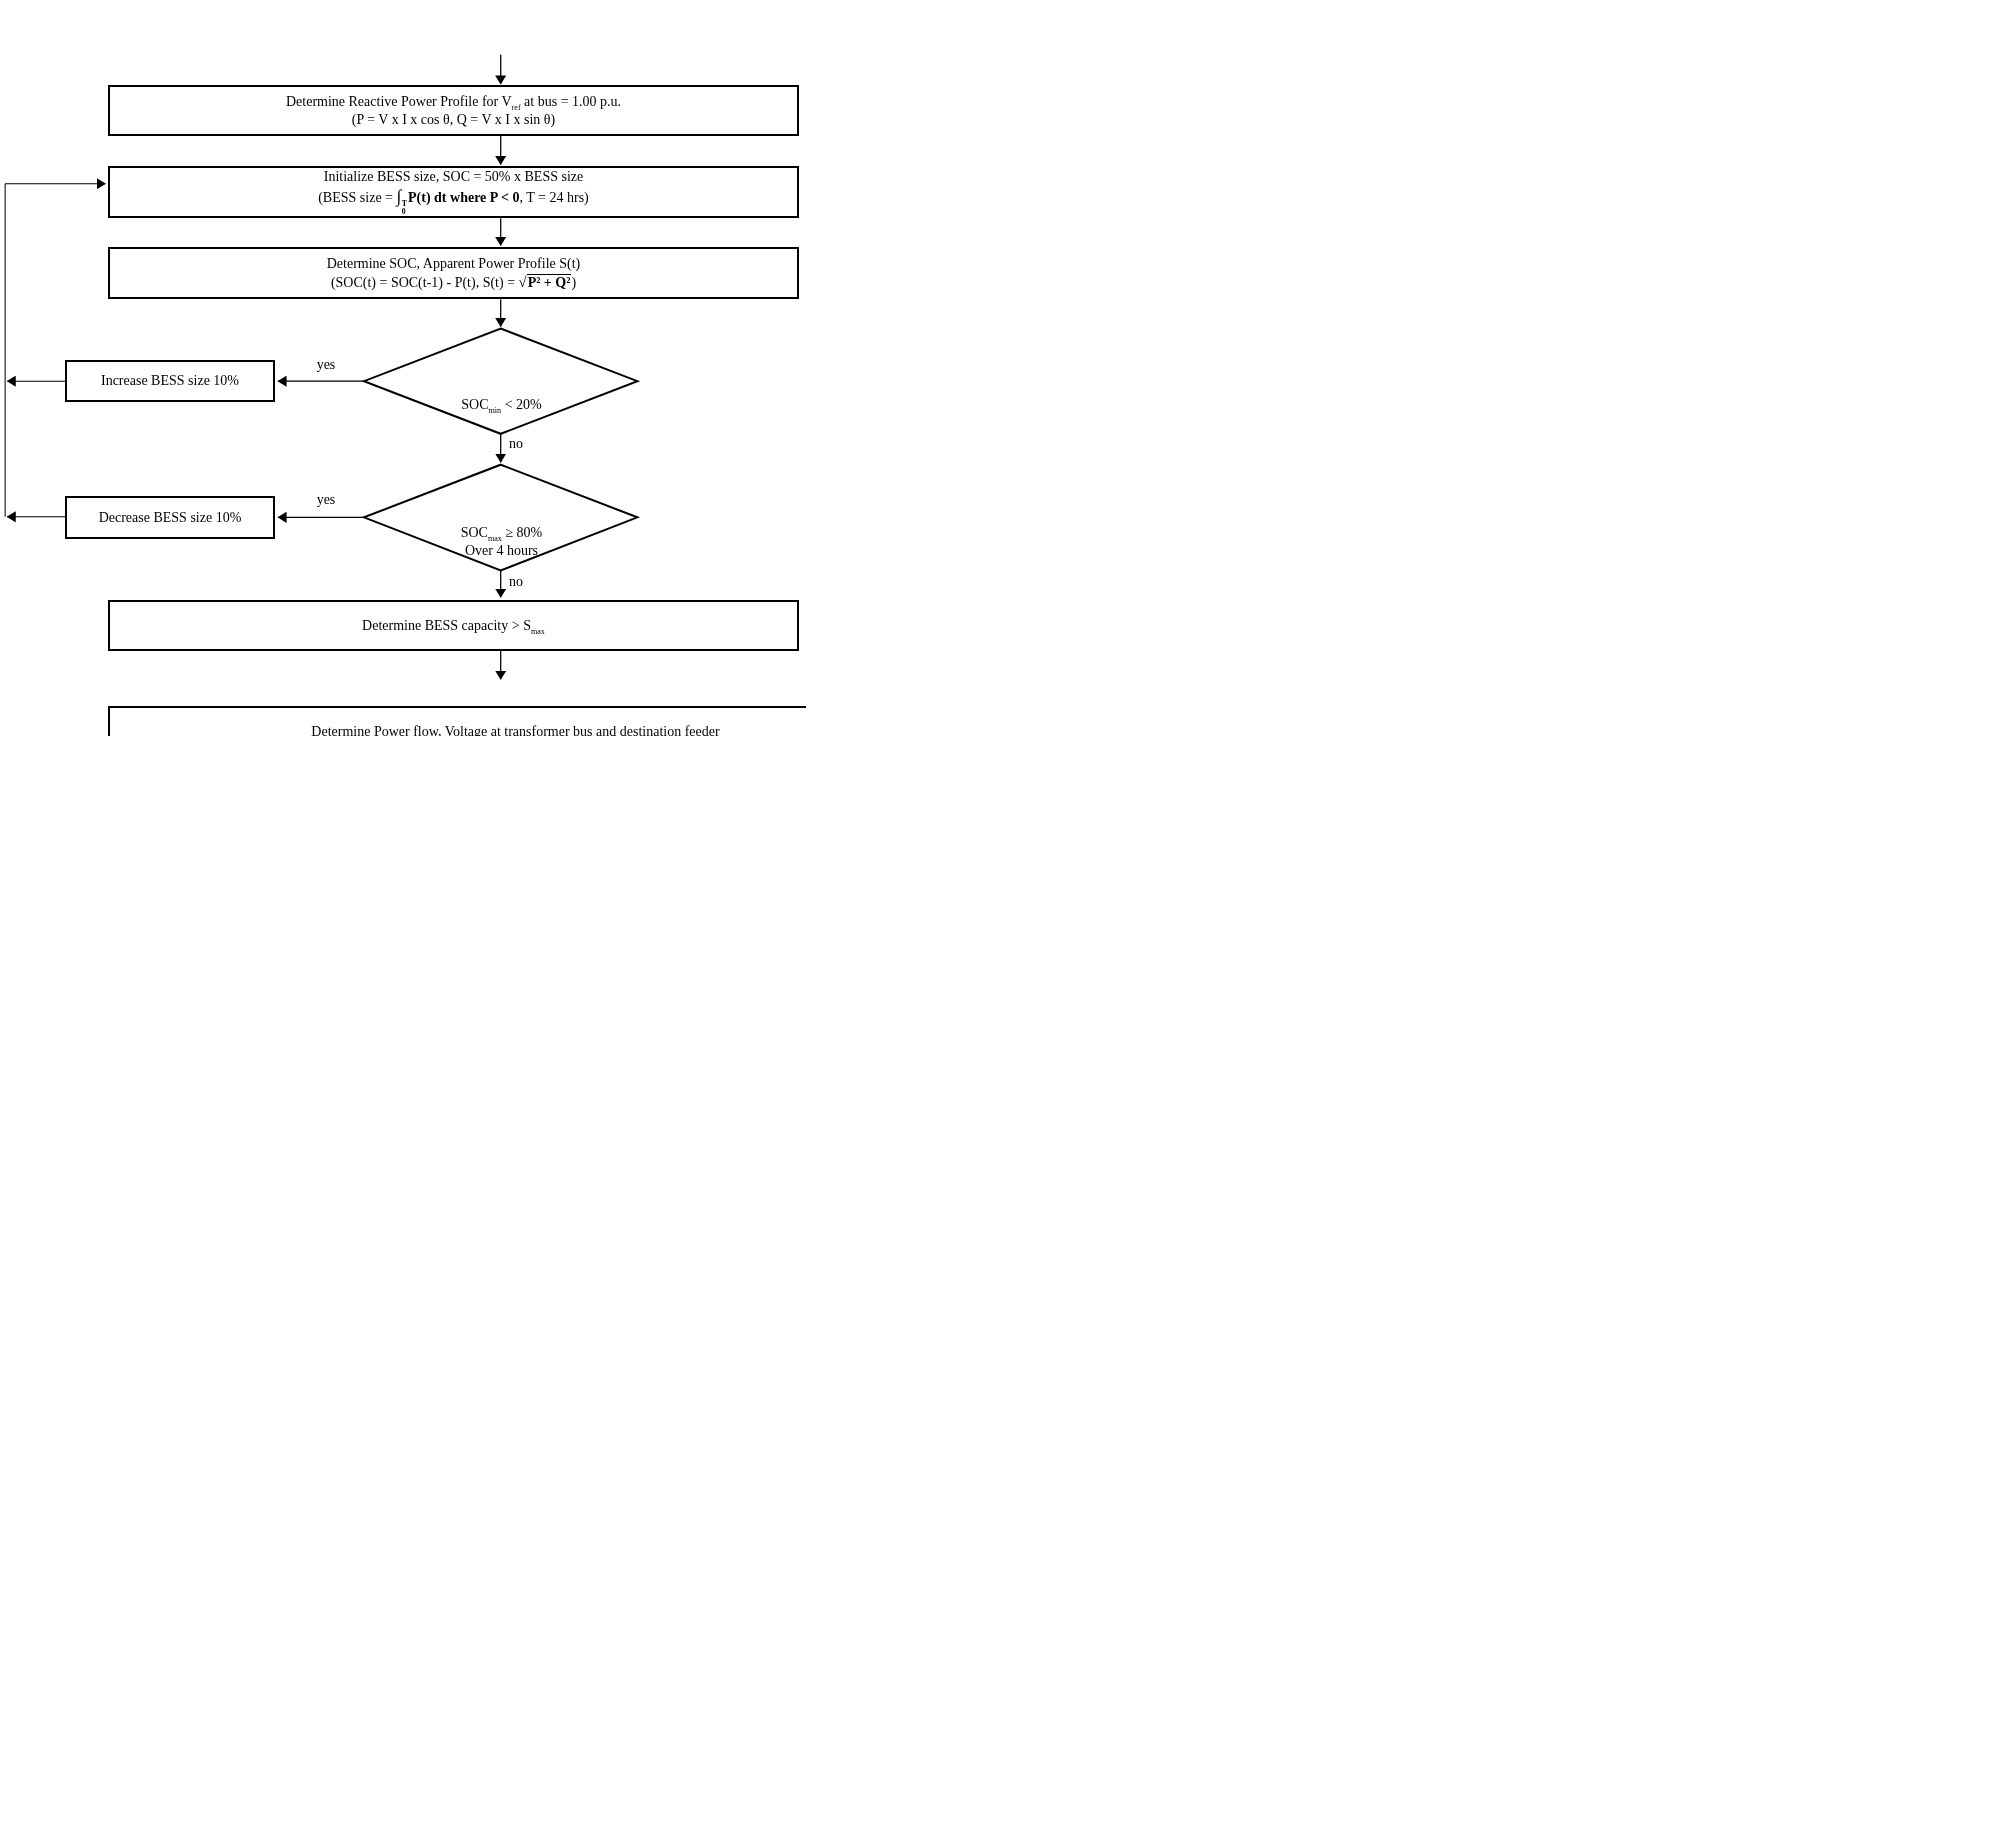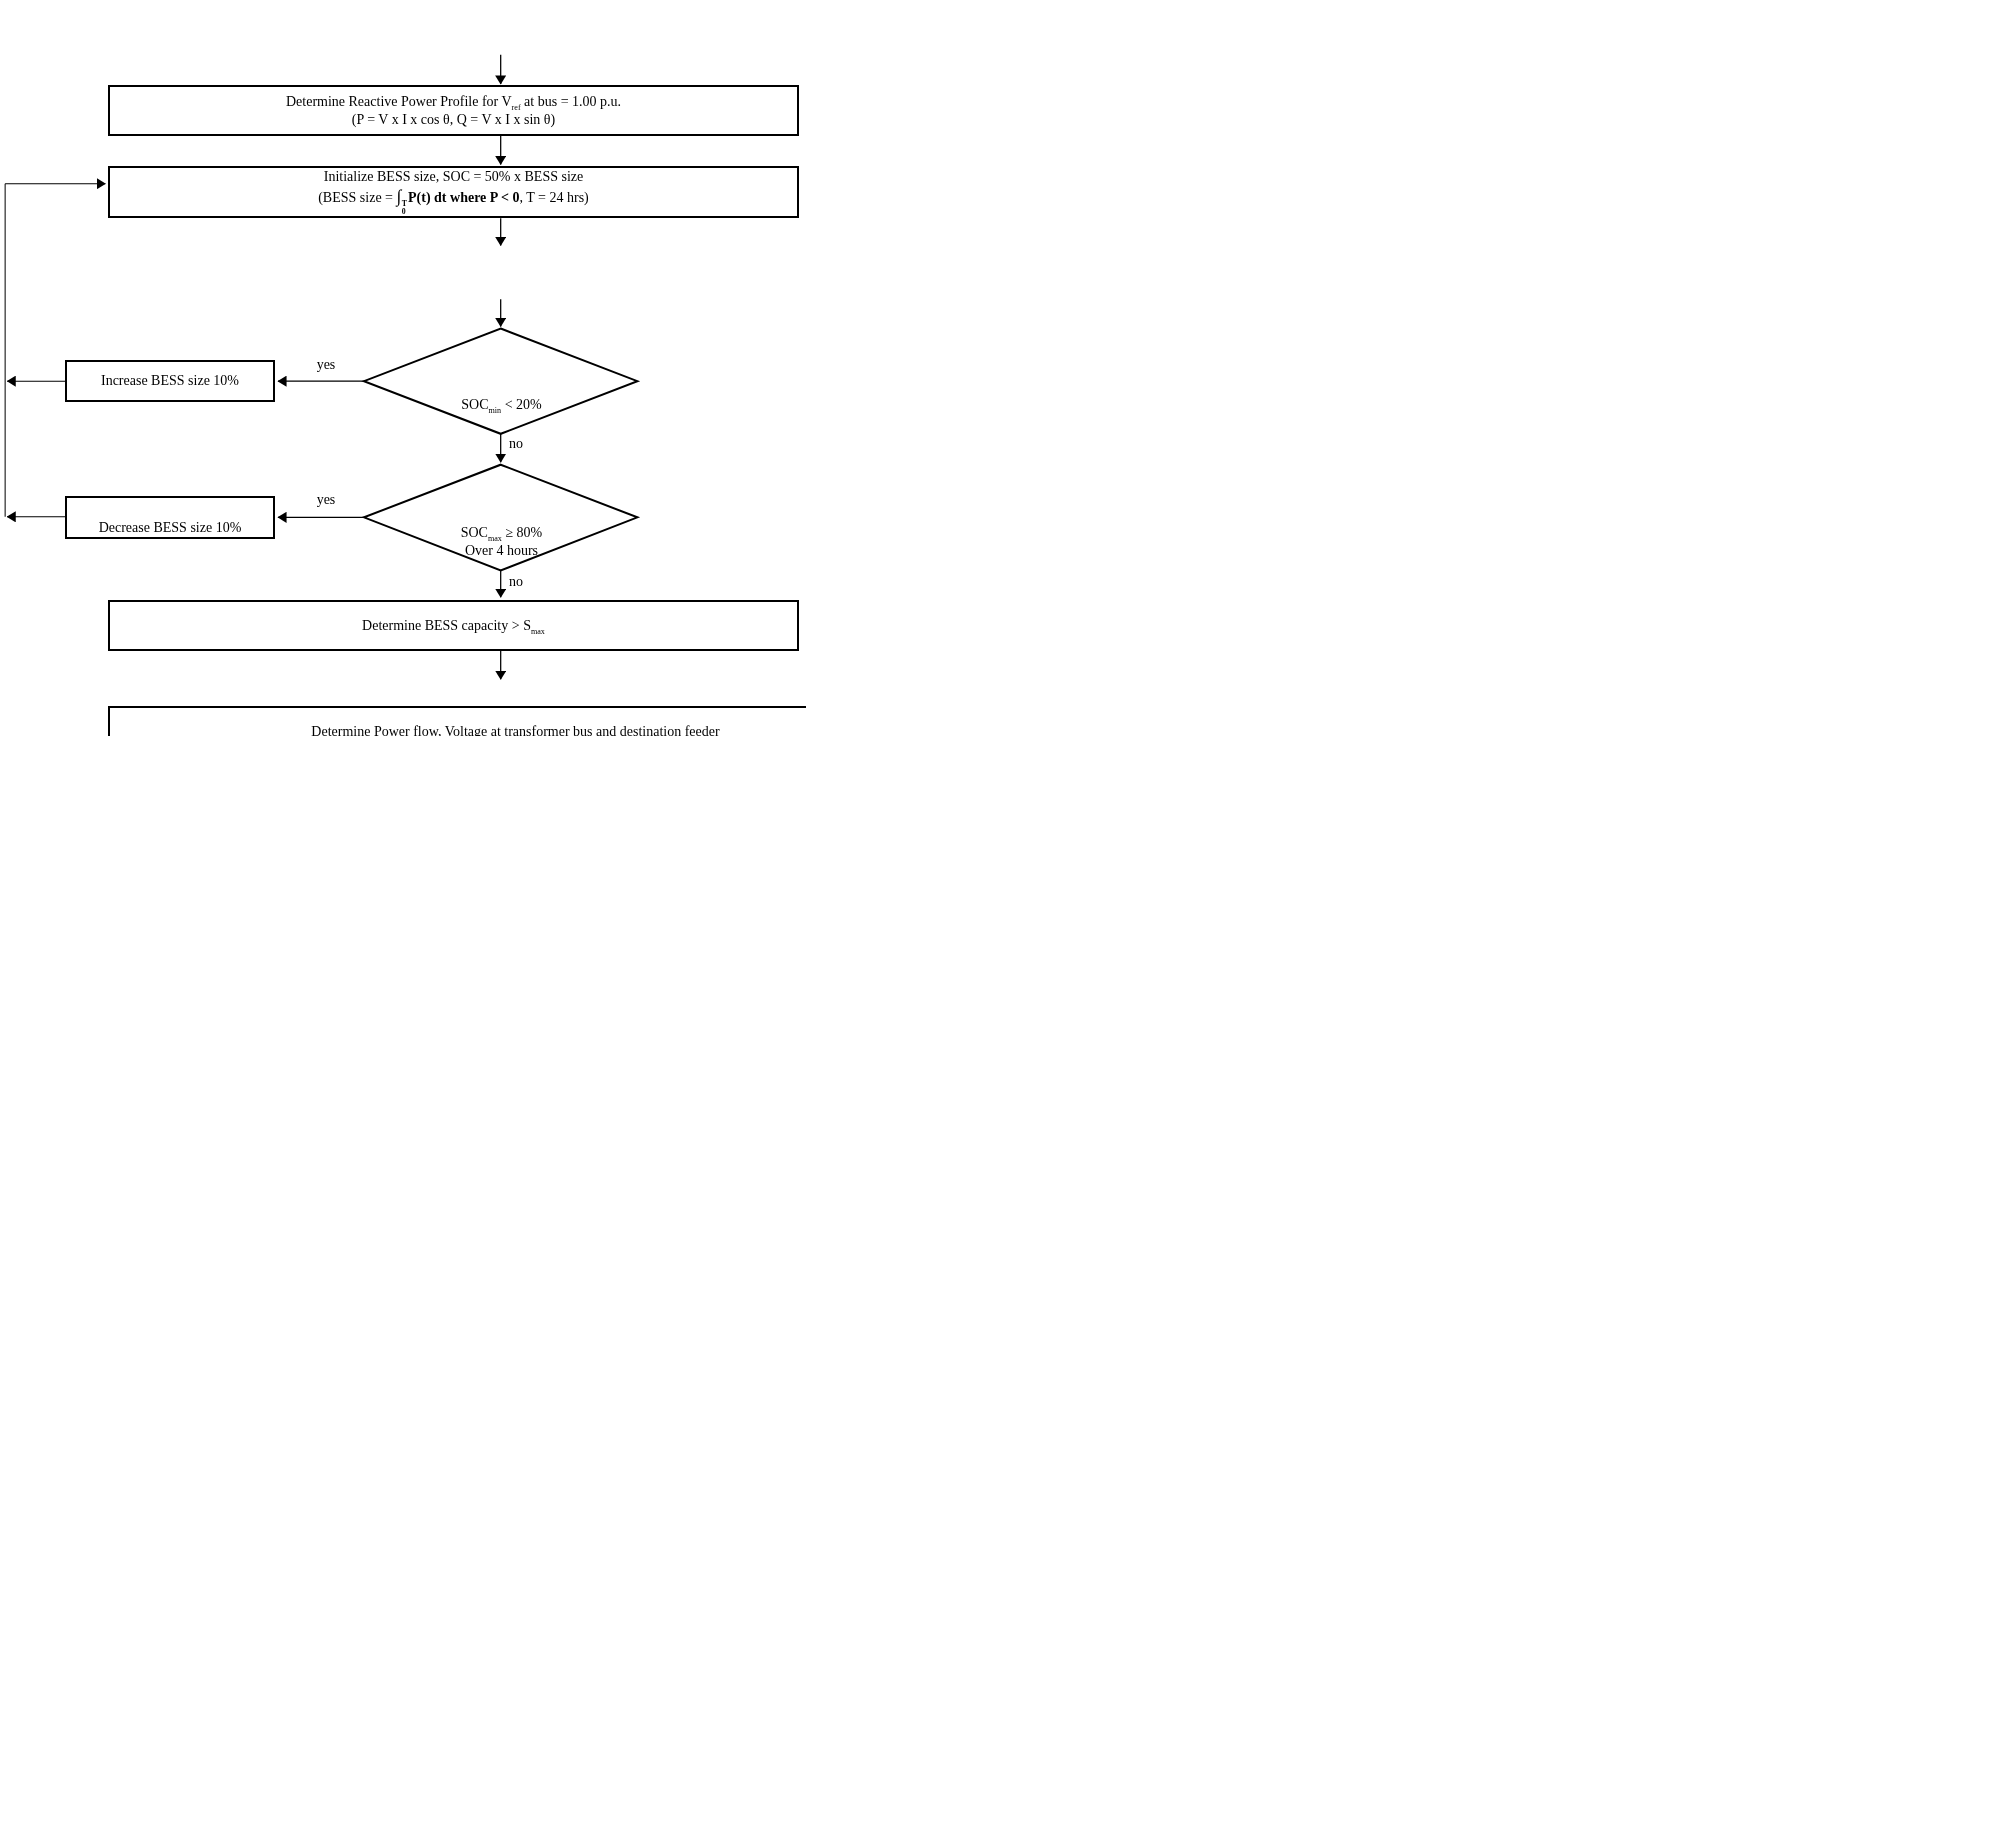--- a/index.html
+++ b/index.html
@@ -81,26 +81,32 @@
   <div class="node" style="left:108px;top:166px;width:691px;height:52px;">
     <div class="t">Initialize BESS size, SOC = 50% x BESS size</div>
     <div class="t">
       <span>(BESS size = </span><span class="int-sign">∫</span><span class="limits">
           <span>T</span>
           <span>0</span>
         </span><span class="bold">P(t) dt where P &lt; 0</span><span>, T = 24 hrs)</span>
     </div>
   </div>
 
+  <div class="node" style="left:108px;top:247px;width:691px;height:52px;">
+    <div class="t">Determine SOC, Apparent Power Profile S(t)</div>
+    <div class="t">
+      <span>(SOC(t) = SOC(t-1) - P(t), S(t) = </span><span class="sqrt-sign">√</span><span class="rad">P² + Q²</span><span>)</span>
+    </div>
+  </div>
 
   <div class="node" style="left:65px;top:360px;width:210px;height:42px;">
     <div class="t">Increase BESS size 10%</div>
   </div>
 
-  <div class="node" style="left:65px;top:496px;width:210px;height:43px;justify-content:flex-end;">
+  <div class="node" style="left:65px;top:496px;width:210px;height:43px;">
     <div class="t">Decrease BESS size 10%</div>
   </div>
 
   <div class="dtext" style="left:400px;top:366px;width:203px;height:30px;">
     <div class="t">
       <span>SOC</span><sub class="s">min</sub><span> &lt; 20%</span>
     </div>
   </div>
 
   <div class="dtext" style="left:400px;top:495px;width:203px;height:46px;">

